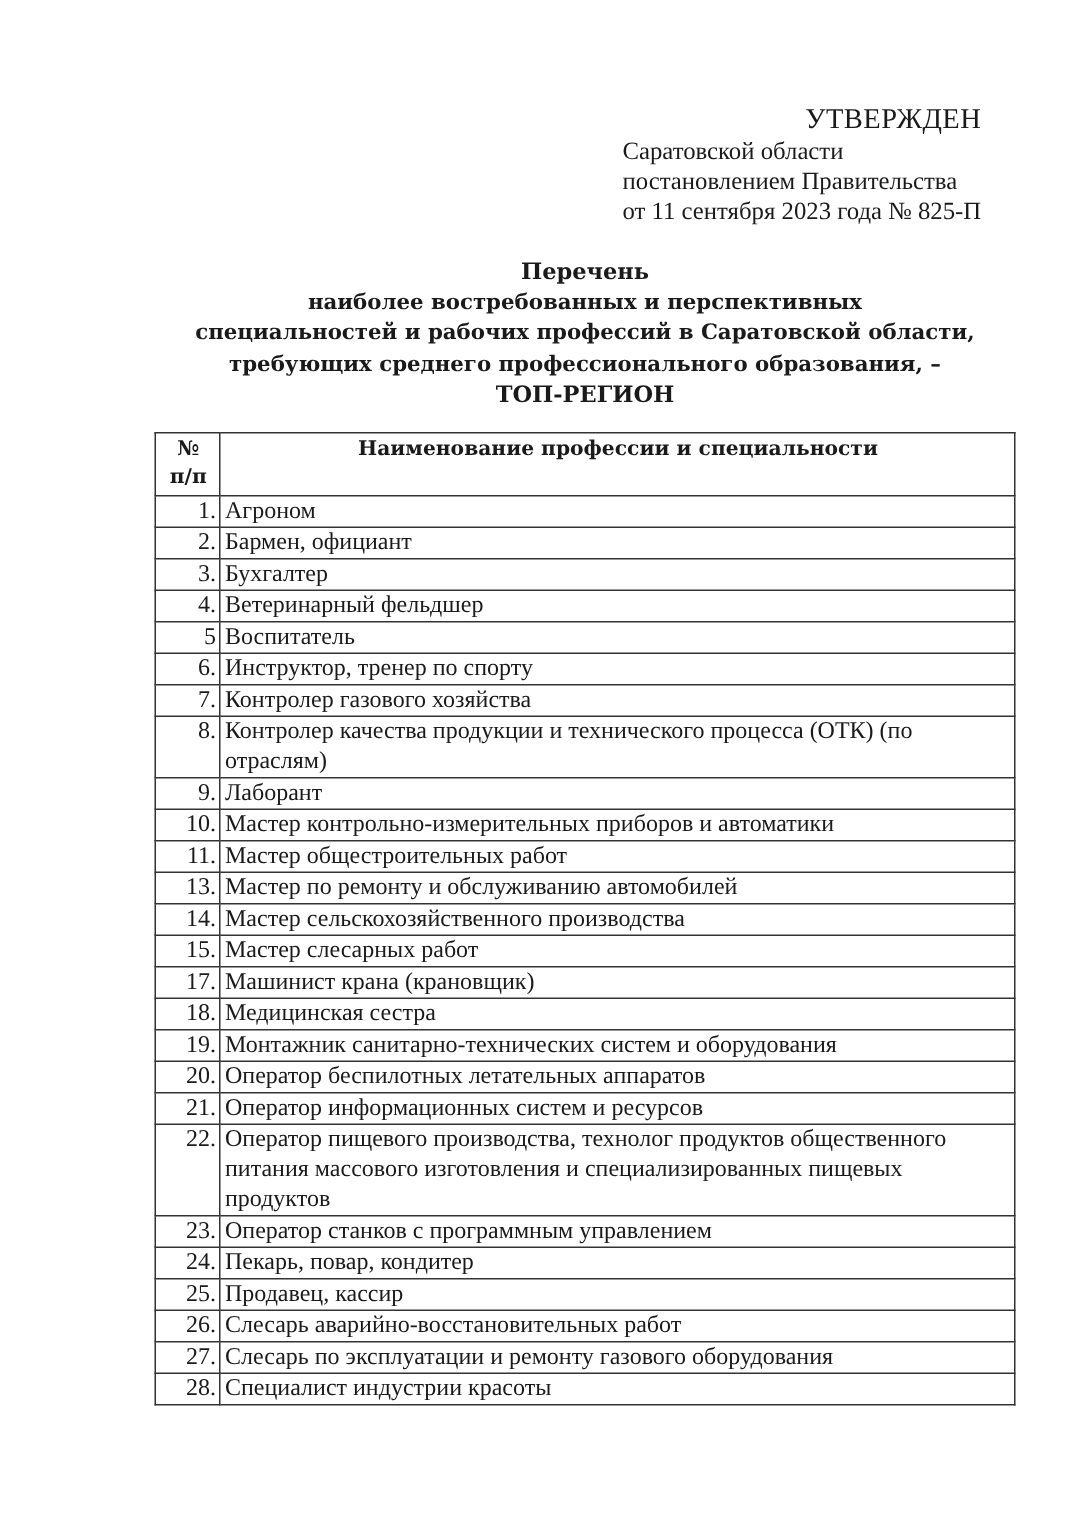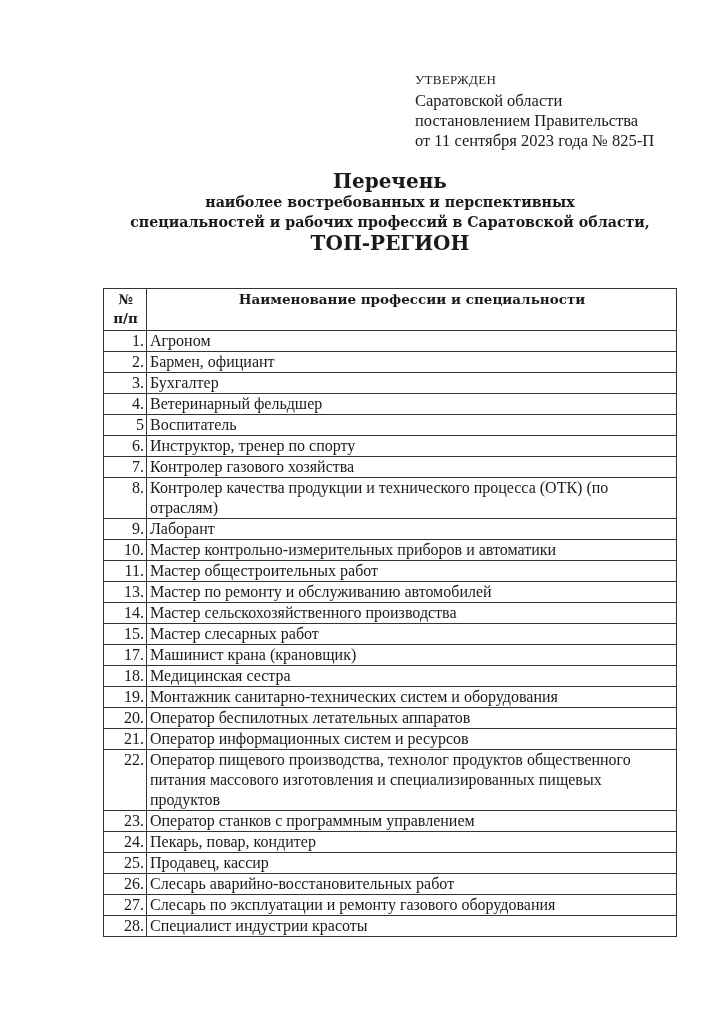--- a/index.html
+++ b/index.html
@@ -1,22 +1,22 @@
 <!DOCTYPE html>
 <html><head>
 <meta charset="utf-8">
 <style>
   html, body { margin:0; padding:0; background:#ffffff; }
   body { width:728px; height:1024px; position:relative; overflow:hidden;
          font-family:"DejaVu Serif","Liberation Serif",serif; color:#1a1a1a; }
   .approval { position:absolute; left:415px; top:70px; font-family:"Liberation Serif",serif; font-size:16.5px; line-height:20px; }
-  .approval .stamp { font-size:13px; letter-spacing:0.3px; margin-bottom:1px; }
+  .approval .stamp { font-size:19px; letter-spacing:0.3px; margin-bottom:1px;text-align:right; }
   .title { position:absolute; left:100px; width:580px; top:171px; text-align:center;
            font-family:"DejaVu Serif",serif; font-weight:bold; font-size:14.2px; line-height:20.5px; }
-  .title .big { font-size:20px; }
+  .title .big { font-size:15px; }
   table.list { position:absolute; left:103px; top:288px; width:574px; border-collapse:collapse;
                font-family:"Liberation Serif",serif; font-size:16px; }
   table.list td, table.list th { border:1.3px solid #333; padding:0 2px 0 3px; vertical-align:top; line-height:20px; }
   table.list th { font-family:"DejaVu Serif",serif; font-weight:bold; font-size:13.5px; height:40px; line-height:19px; padding-top:1px; }
   th.num-h { width:37px; text-align:center; padding:1px 0 0 0; }
   th.name-h { text-align:center;margin-left:42px; }
   td.num { text-align:right; padding-right:8px; width:30px; }
   td.name { text-align:left;font-family:Liberation Serif, serif; }
 </style>
 </head>
@@ -26,20 +26,21 @@
   <div class="stamp">УТВЕРЖДЕН</div>
   <div>Саратовской области</div>
   <div>постановлением Правительства</div>
   <div>от 11 сентября 2023 года № 825-П</div>
 </div>
 
 <div class="title">
   <div class="big">Перечень</div>
   <div>наиболее востребованных и перспективных</div>
   <div>специальностей и рабочих профессий в Саратовской области,</div>
+  <div>требующих среднего профессионального образования, –</div>
   <div class="big">ТОП-РЕГИОН</div>
 </div>
 
 <table class="list">
   <thead>
     <tr>
       <th class="num-h">
         <div>№</div>
         <div>п/п</div>
       </th>

